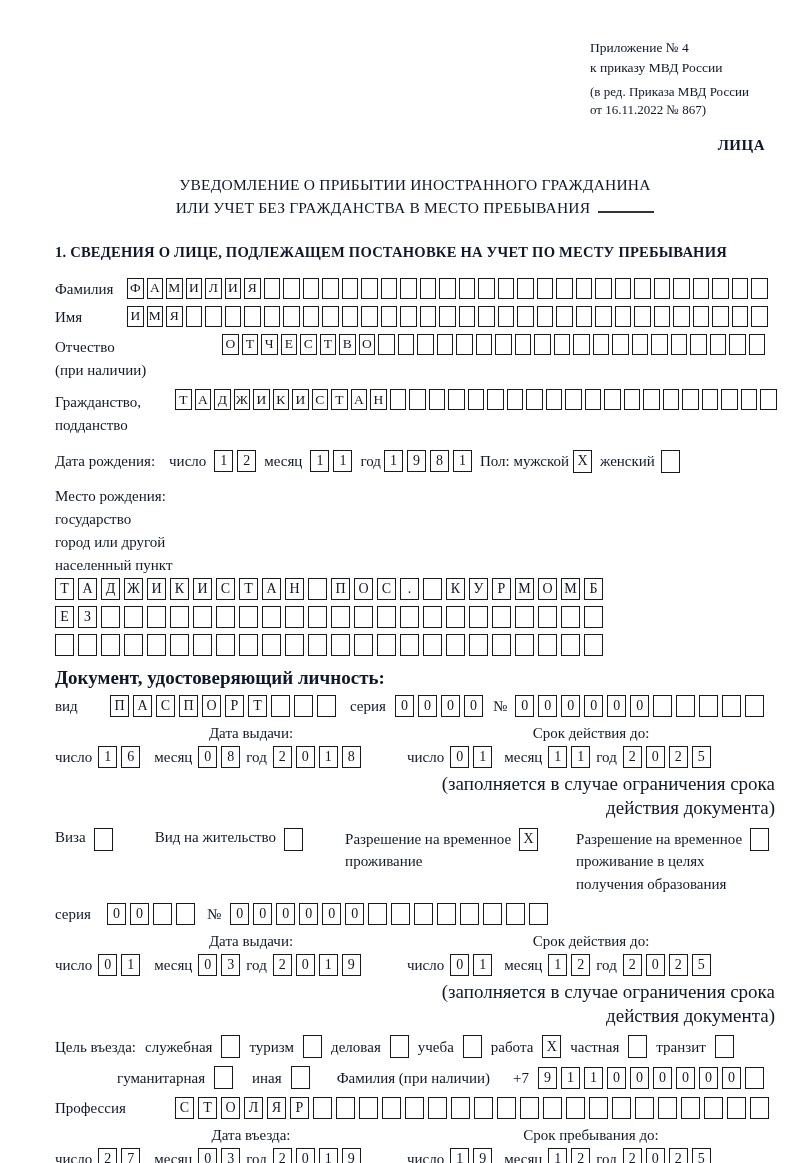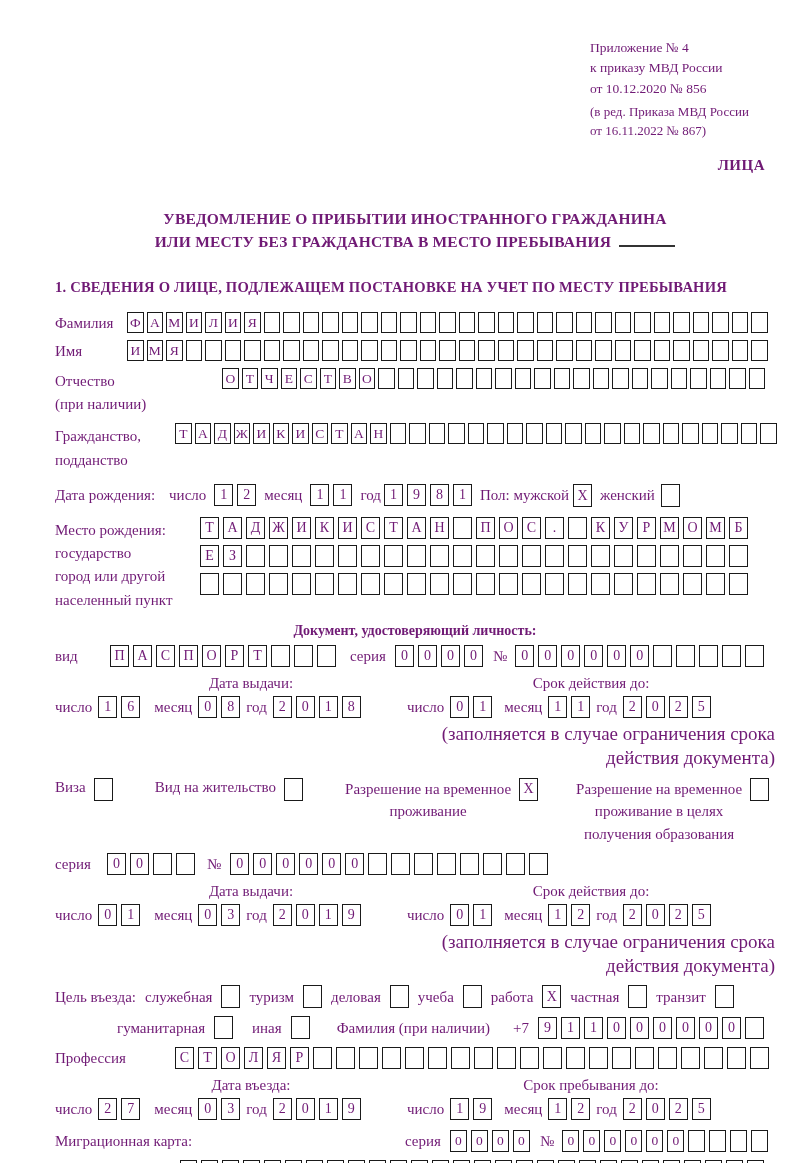--- a/index.html
+++ b/index.html
@@ -1,30 +1,30 @@
 <!DOCTYPE html>
 <html><head>
 <meta charset="utf-8">
 <style>
   html,body{margin:0;padding:0;background:#ffffff;}
   .page{
     position:relative;
     width:800px;height:1163px;box-sizing:border-box;
     padding:38px 25px 0 55px;
-    background:#ffffff;color:#701a75;
+    background:#ffffff;color:#0f172a;
     font-family:"Liberation Serif","DejaVu Serif",serif;
     font-size:15px;line-height:1.25;
     overflow:hidden;
   }
   
   .annex{margin-left:auto;width:185px;font-size:13.5px;line-height:1.5;}
   .annex .small{font-size:13px;margin-top:4px;line-height:1.45;}
   .forma{text-align:right;font-weight:bold;font-size:15px;letter-spacing:.5px;margin:16px 10px 0 0;}
   
-  .title{ text-align:center;font-weight:bold;font-size:15.5px;line-height:1.5;margin-top:32px;letter-spacing:.2px;}
+  .title{ text-align:center;font-weight:normal;font-size:15.5px;line-height:1.5;margin-top:18px;letter-spacing:.2px;}
   .uline{display:inline-block;width:56px;border-bottom:2px solid #333;height:12px;margin-left:8px;}
   .section-h{font-weight:bold;font-size:14.6px;margin:24px 0 16px 0;letter-spacing:.2px;}
   
   .frow{display:flex;align-items:flex-start;margin:7px 0;}
   .flabel{flex:none;padding-top:2px;}
   .stack{line-height:1.55;}
   
   .cells{display:flex;flex-wrap:nowrap;gap:3px;}
   .cell{
     box-sizing:border-box;flex:none;width:16.5px;height:21px;
@@ -44,47 +44,46 @@
   .dates-row{display:flex;margin:4px 0 2px 0;}
   .dcol-l{flex:none;width:352px;}
   .dcol-r{flex:1;}
   .dtitle{text-align:center;font-size:15px;margin-bottom:3px;}
   .dgroup{display:flex;align-items:center;gap:6px;}
   .dgroup .unit{flex:none;}
   .note{font-size:19px;text-align:right;margin-top:4px;}
   
   .optrow{display:flex;align-items:flex-start;margin:8px 0;}
   .opt{display:flex;align-items:flex-start;gap:8px;}
-  .opt .ml{text-align:center;line-height:1.5;}
+  .opt .ml{line-height:1.5;}
   .gap8{width:8px;flex:none;} .gap14{width:14px;flex:none;}
   .purpose-row{display:flex;align-items:center;gap:9px;margin:8px 0;}
   .purpose-row .pl{flex:none;}
   .mt6{margin-top:6px;}
 </style>
 </head>
 <body>
 
 <div class="page">
 
   <div class="annex">
     <div>Приложение № 4</div>
     <div>к приказу МВД России</div>
-    <div>от 10.12.2020 № 856</div>
     <div class="small">
       <div>(в ред. Приказа МВД России</div>
       <div>от 16.11.2022 № 867)</div>
     </div>
   </div>
 
   <div class="forma">ЛИЦА</div>
 
   <div class="title">
     <div>УВЕДОМЛЕНИЕ О ПРИБЫТИИ ИНОСТРАННОГО ГРАЖДАНИНА</div>
     <div>
-      <span>ИЛИ МЕСТУ БЕЗ ГРАЖДАНСТВА В МЕСТО ПРЕБЫВАНИЯ</span><span class="uline"></span>
+      <span>ИЛИ УЧЕТ БЕЗ ГРАЖДАНСТВА В МЕСТО ПРЕБЫВАНИЯ</span><span class="uline"></span>
     </div>
   </div>
 
   <div class="section-h">1. СВЕДЕНИЯ О ЛИЦЕ, ПОДЛЕЖАЩЕМ ПОСТАНОВКЕ НА УЧЕТ ПО МЕСТУ ПРЕБЫВАНИЯ</div>
 
   <div class="frow">
     <div class="flabel" style="width:72px;">Фамилия</div>
     <div class="cells">
         <span class="cell">Ф</span>
         <span class="cell">А</span>
@@ -263,21 +262,21 @@
         <span class="cell">1</span>
       </div>
     <span class="gap8"></span>
     <span>Пол: мужской</span>
     <span class="cbox" style="margin-left:4px;">X</span>
     <span class="gap8"></span>
     <span>женский</span>
     <span class="cbox" style="margin-left:6px;"></span>
   </div>
 
-  <div class="frow" style="margin-top:10px;">
+  <div class="frow" style="margin-top:10px;flex-direction:column;">
     <div class="flabel stack" style="width:145px;">
       <div>Место рождения:</div>
       <div>государство</div>
       <div>город или другой</div>
       <div>населенный пункт</div>
     </div>
     <div>
       <div class="cells lg">
           <span class="cell">Т</span>
           <span class="cell">А</span>
@@ -352,21 +351,21 @@
           <span class="cell"></span>
           <span class="cell"></span>
           <span class="cell"></span>
           <span class="cell"></span>
           <span class="cell"></span>
           <span class="cell"></span>
         </div>
     </div>
   </div>
 
-  <div style="text-align:center;font-weight:bold;font-size:14px;margin-top:10px;">Документ, удостоверяющий личность:</div>
+  <div style="font-weight:bold;font-size:19px;margin-top:10px;">Документ, удостоверяющий личность:</div>
 
   <div class="frow" style="align-items:center;margin-top:6px;">
     <span style="width:55px;flex:none;">вид</span>
     <div class="cells lg">
         <span class="cell">П</span>
         <span class="cell">А</span>
         <span class="cell">С</span>
         <span class="cell">П</span>
         <span class="cell">О</span>
         <span class="cell">Р</span>

